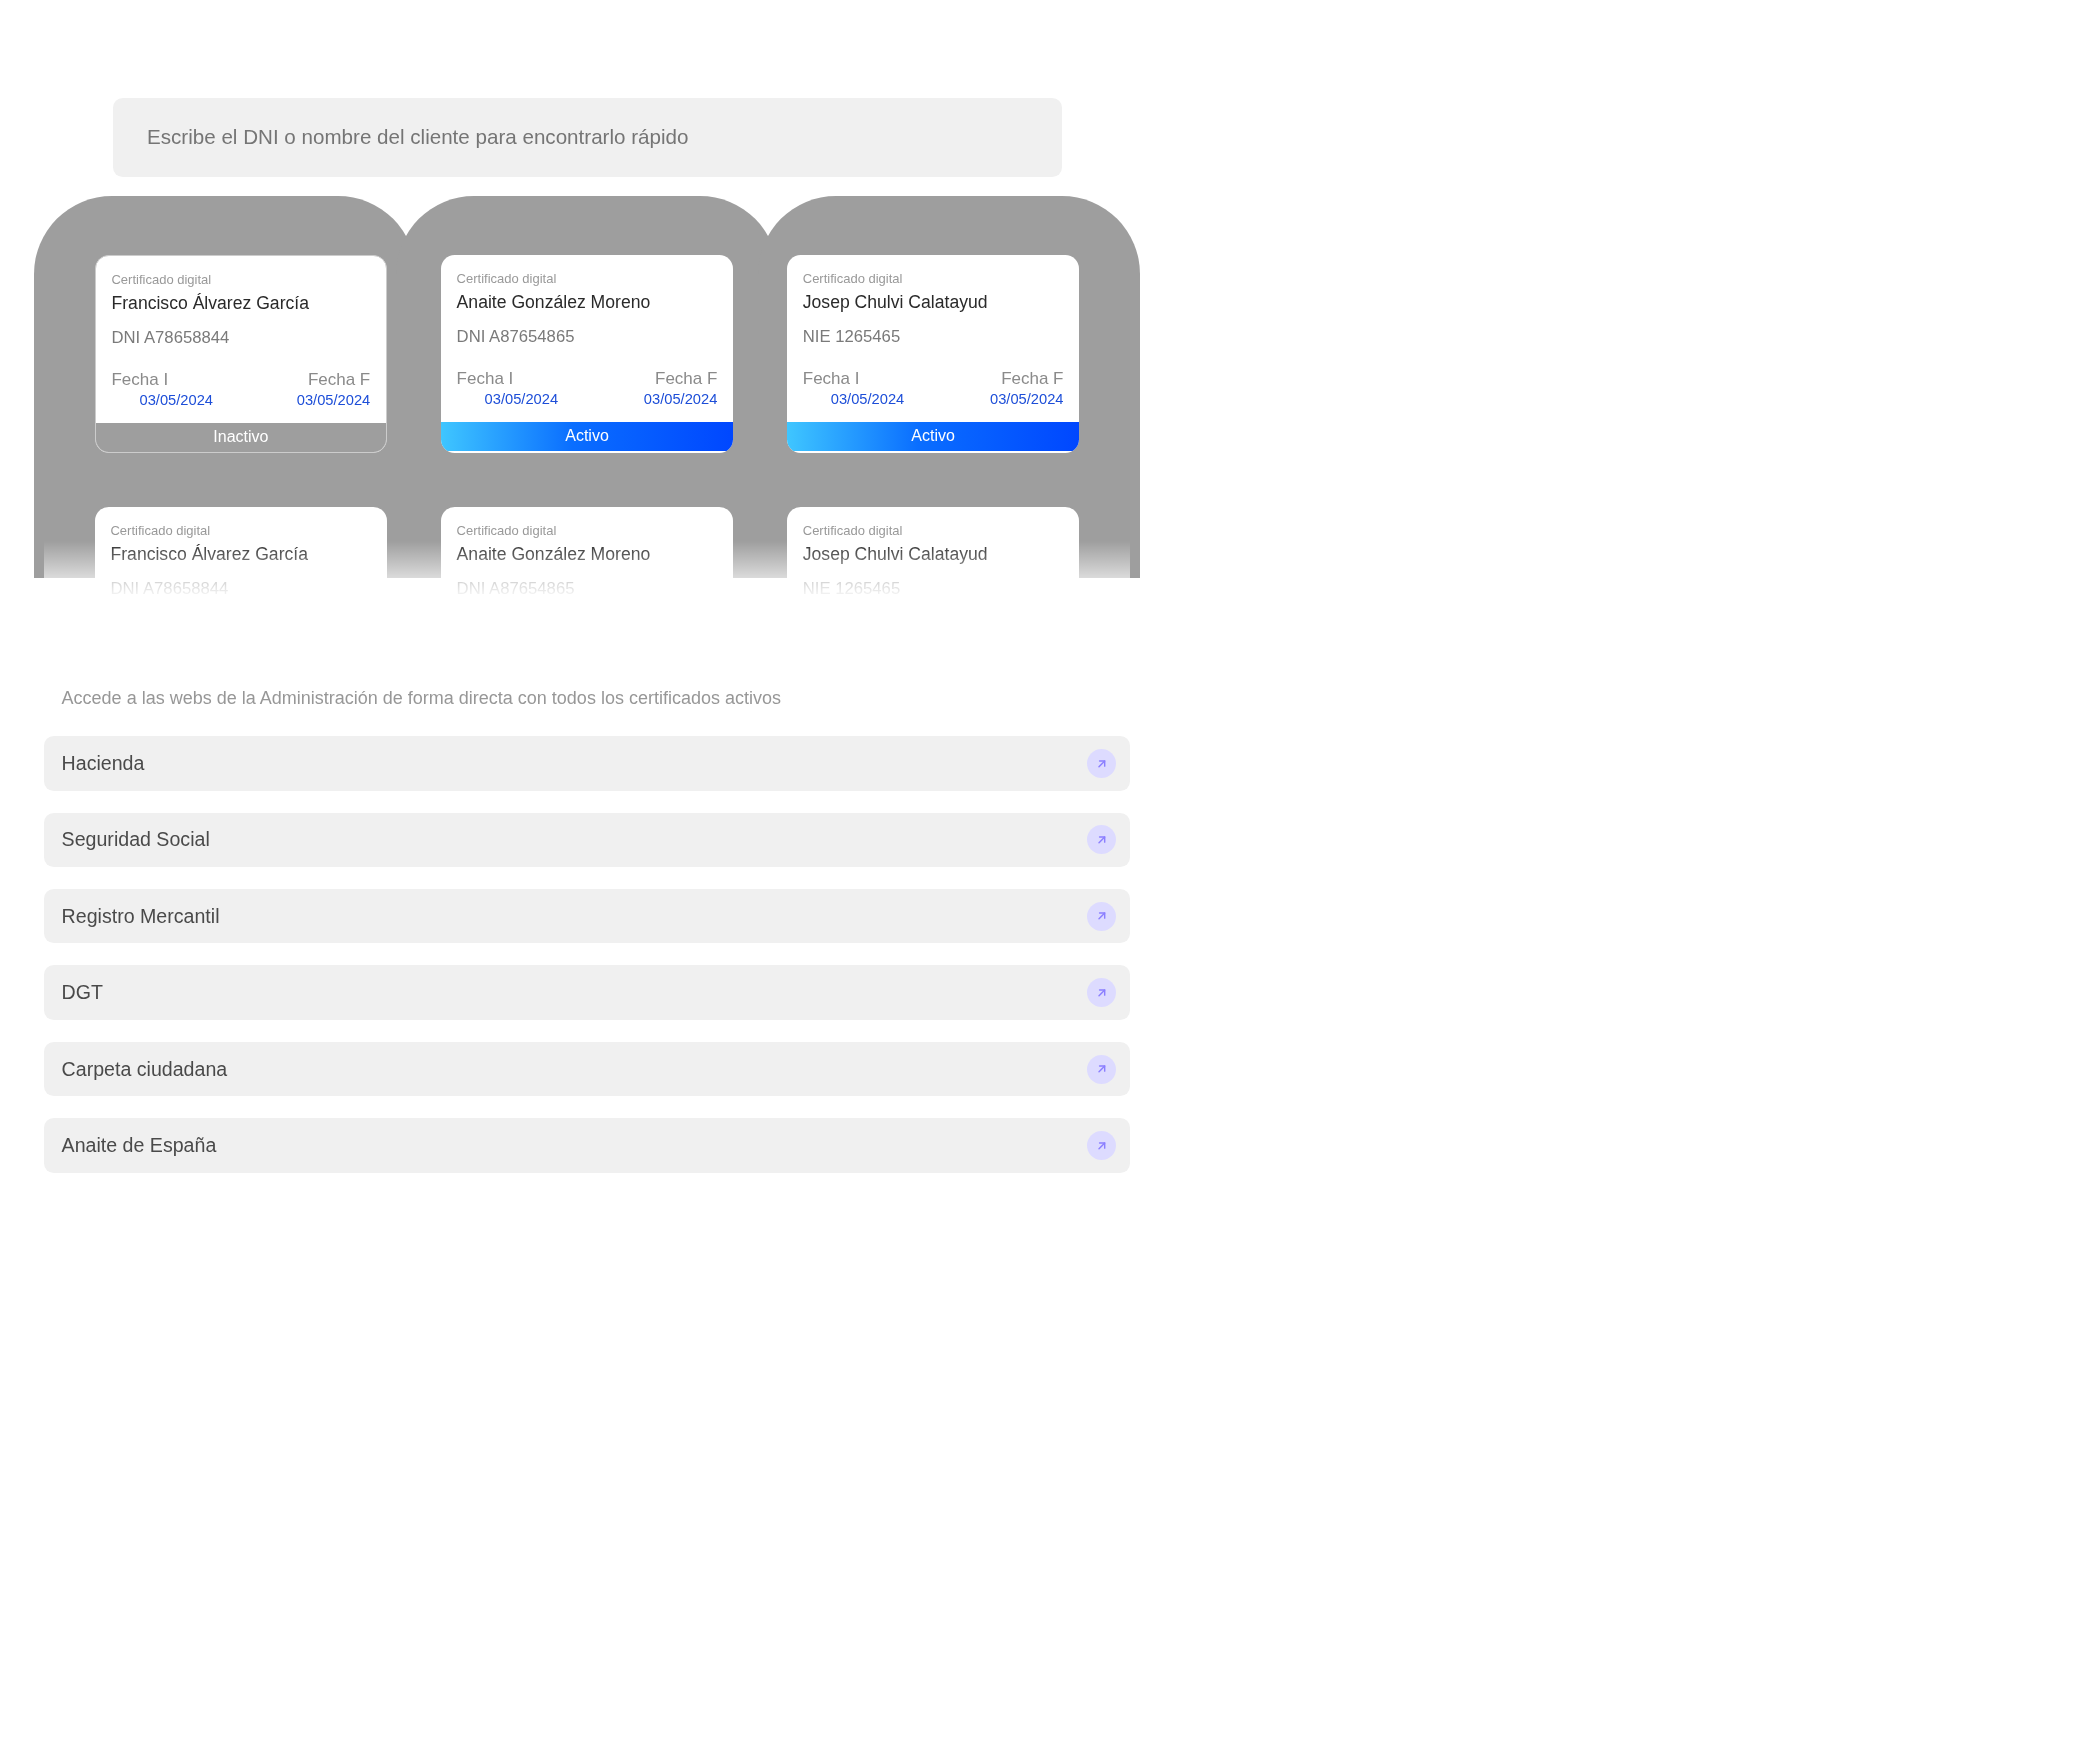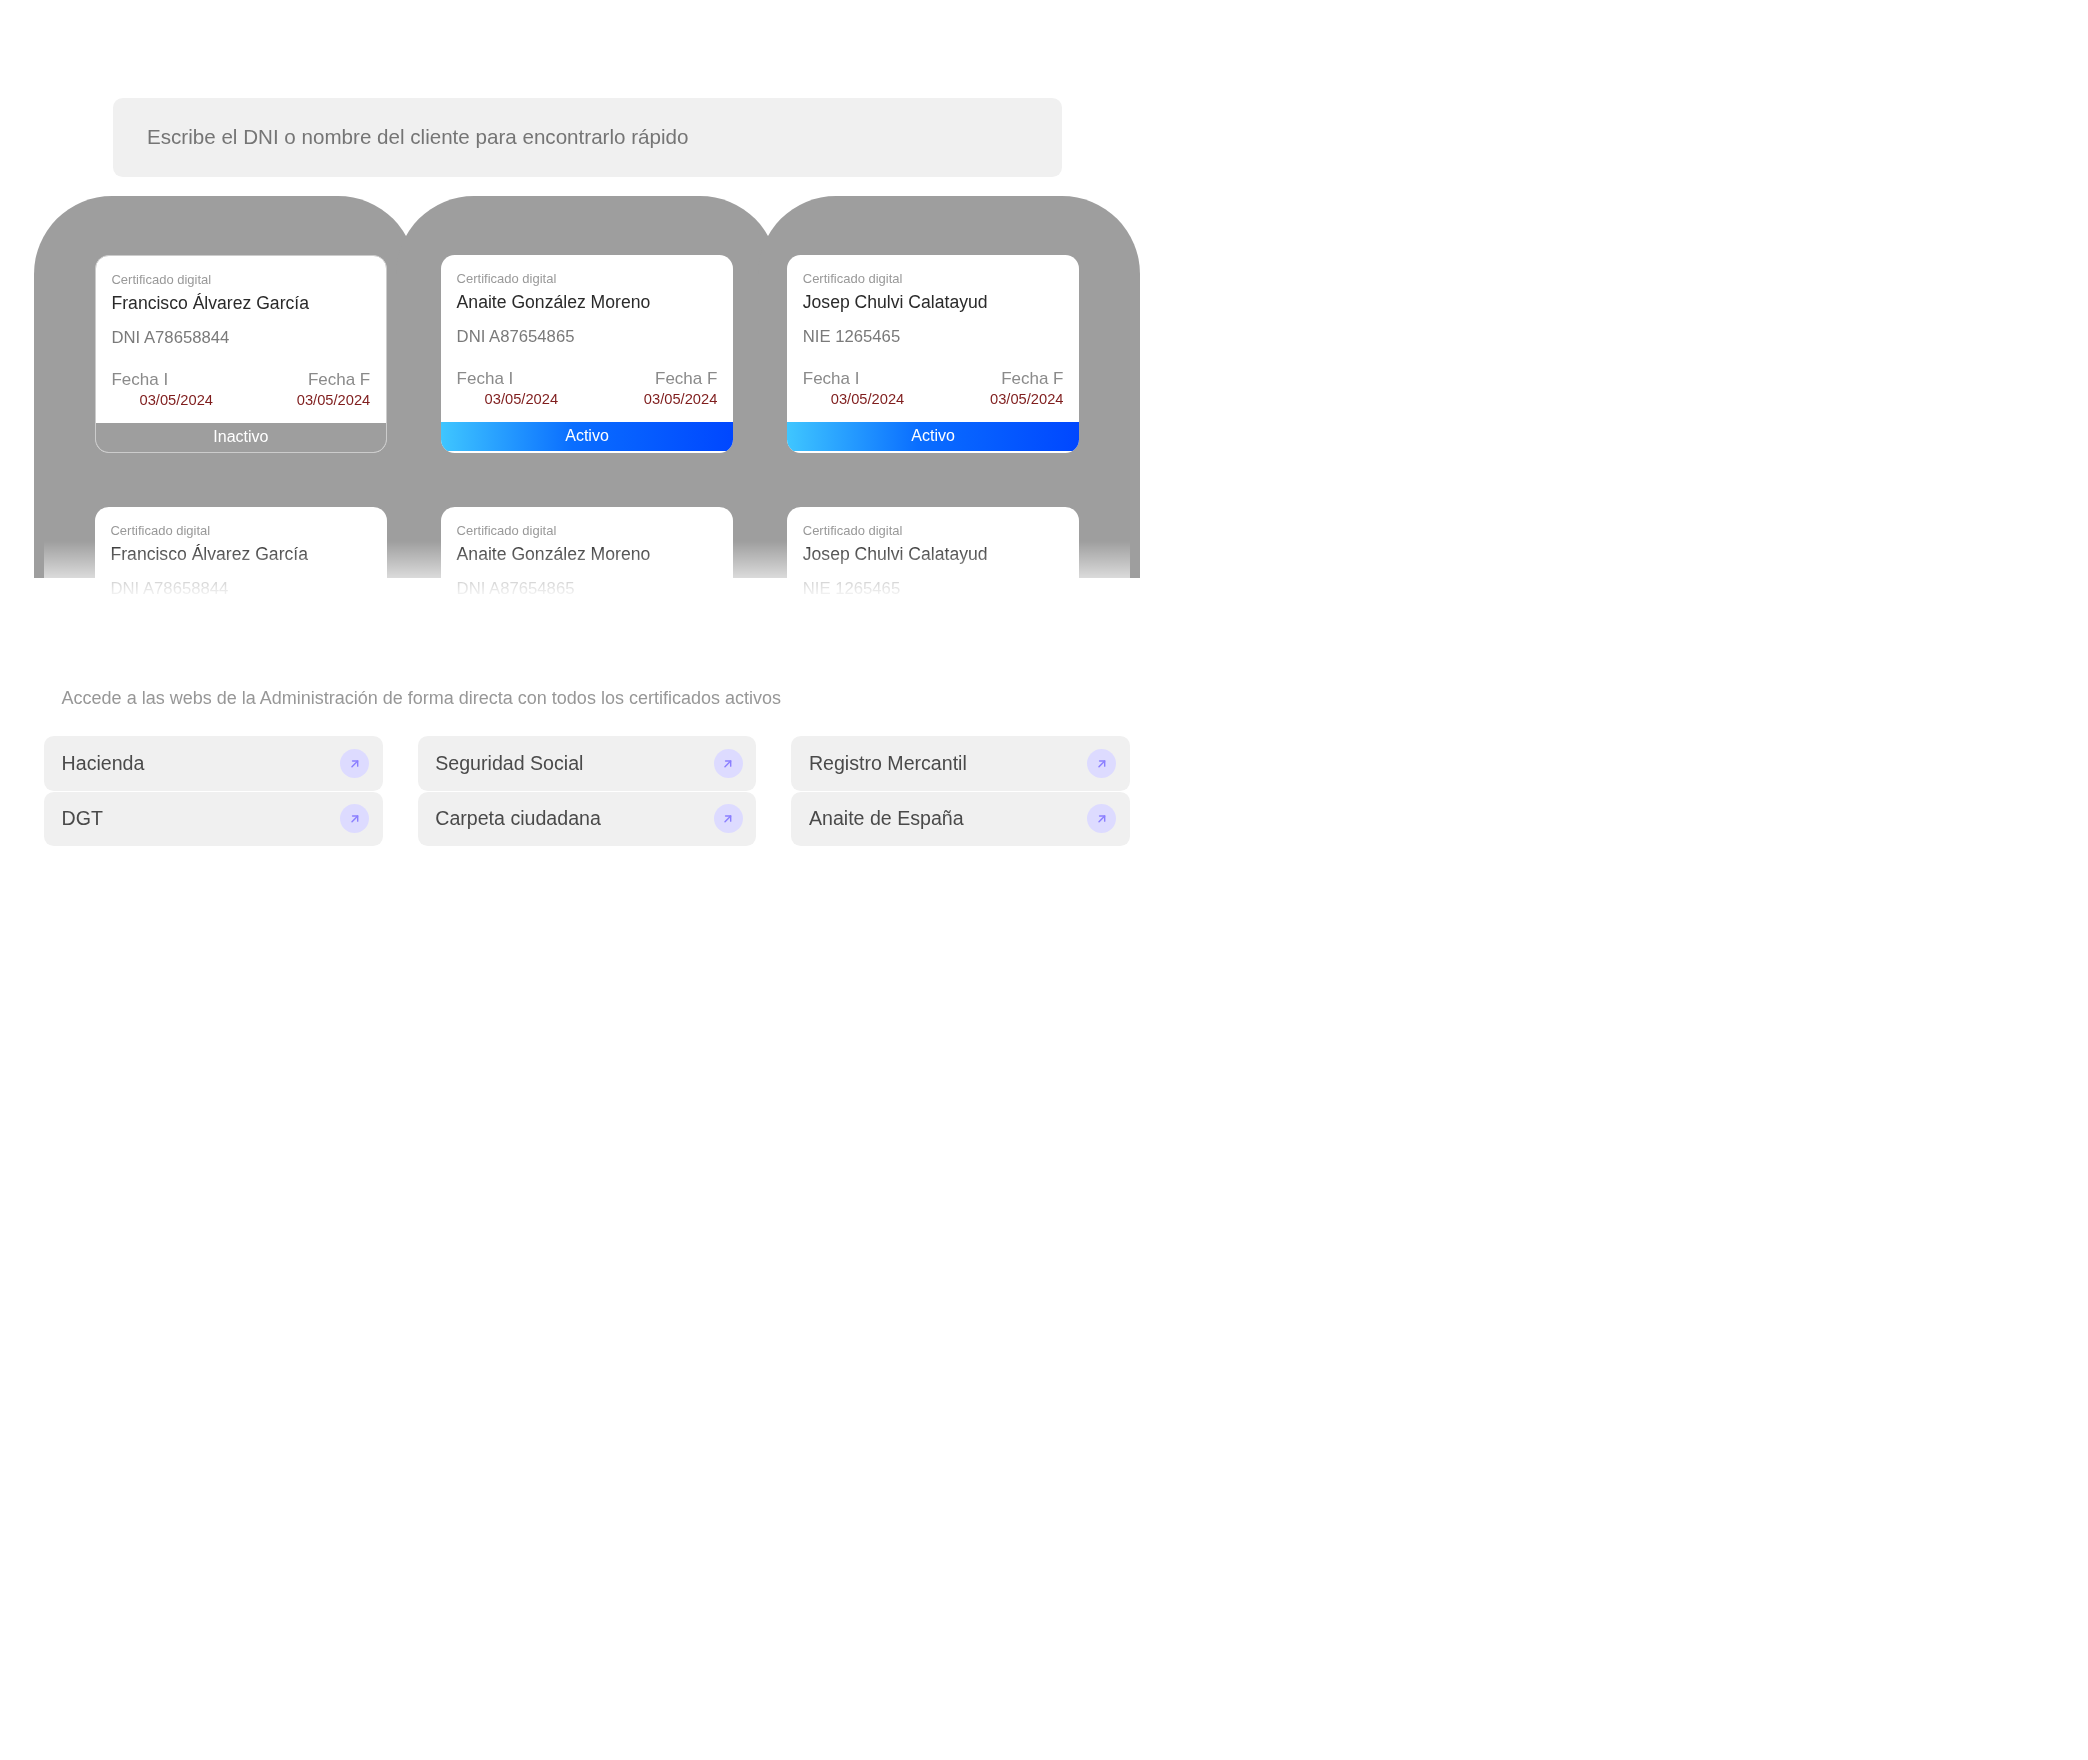--- a/index.html
+++ b/index.html
@@ -108,21 +108,21 @@
     }
     
     .date-label {
       font-size: 17px;
       color: #8a8a8a;
       margin-bottom: 2px;
     }
     
     .date-value {
       font-size: 14.7px;
-      color: #7f1d1d;
+      color: #1d4ed8;
       padding-left: 28px;
     }
     
     .status-bar {
       text-align: center;
       padding: 4.9px 0 5.9px 0;
       font-size: 16px;
       color: #ffffff;
     }
     
@@ -145,22 +145,22 @@
     }
     
     .section-description {
       font-size: 18px;
       color: #979797;
       margin: 88px 0 27.4px 17.6px;
     }
     
     .links-grid {
       display: grid;
-      grid-template-columns: repeat(3, 1fr);
-      gap: 1px 35px;
+      grid-template-columns: repeat(1, 1fr);
+      gap: 22px 35px;
       padding: 0;
     }
     
     .link-button {
       background: #f0f0f0;
       border-radius: 9.8px;
       padding: 12.7px 13.7px 12.7px 17.6px;
       display: flex;
       justify-content: space-between;
       align-items: center;

